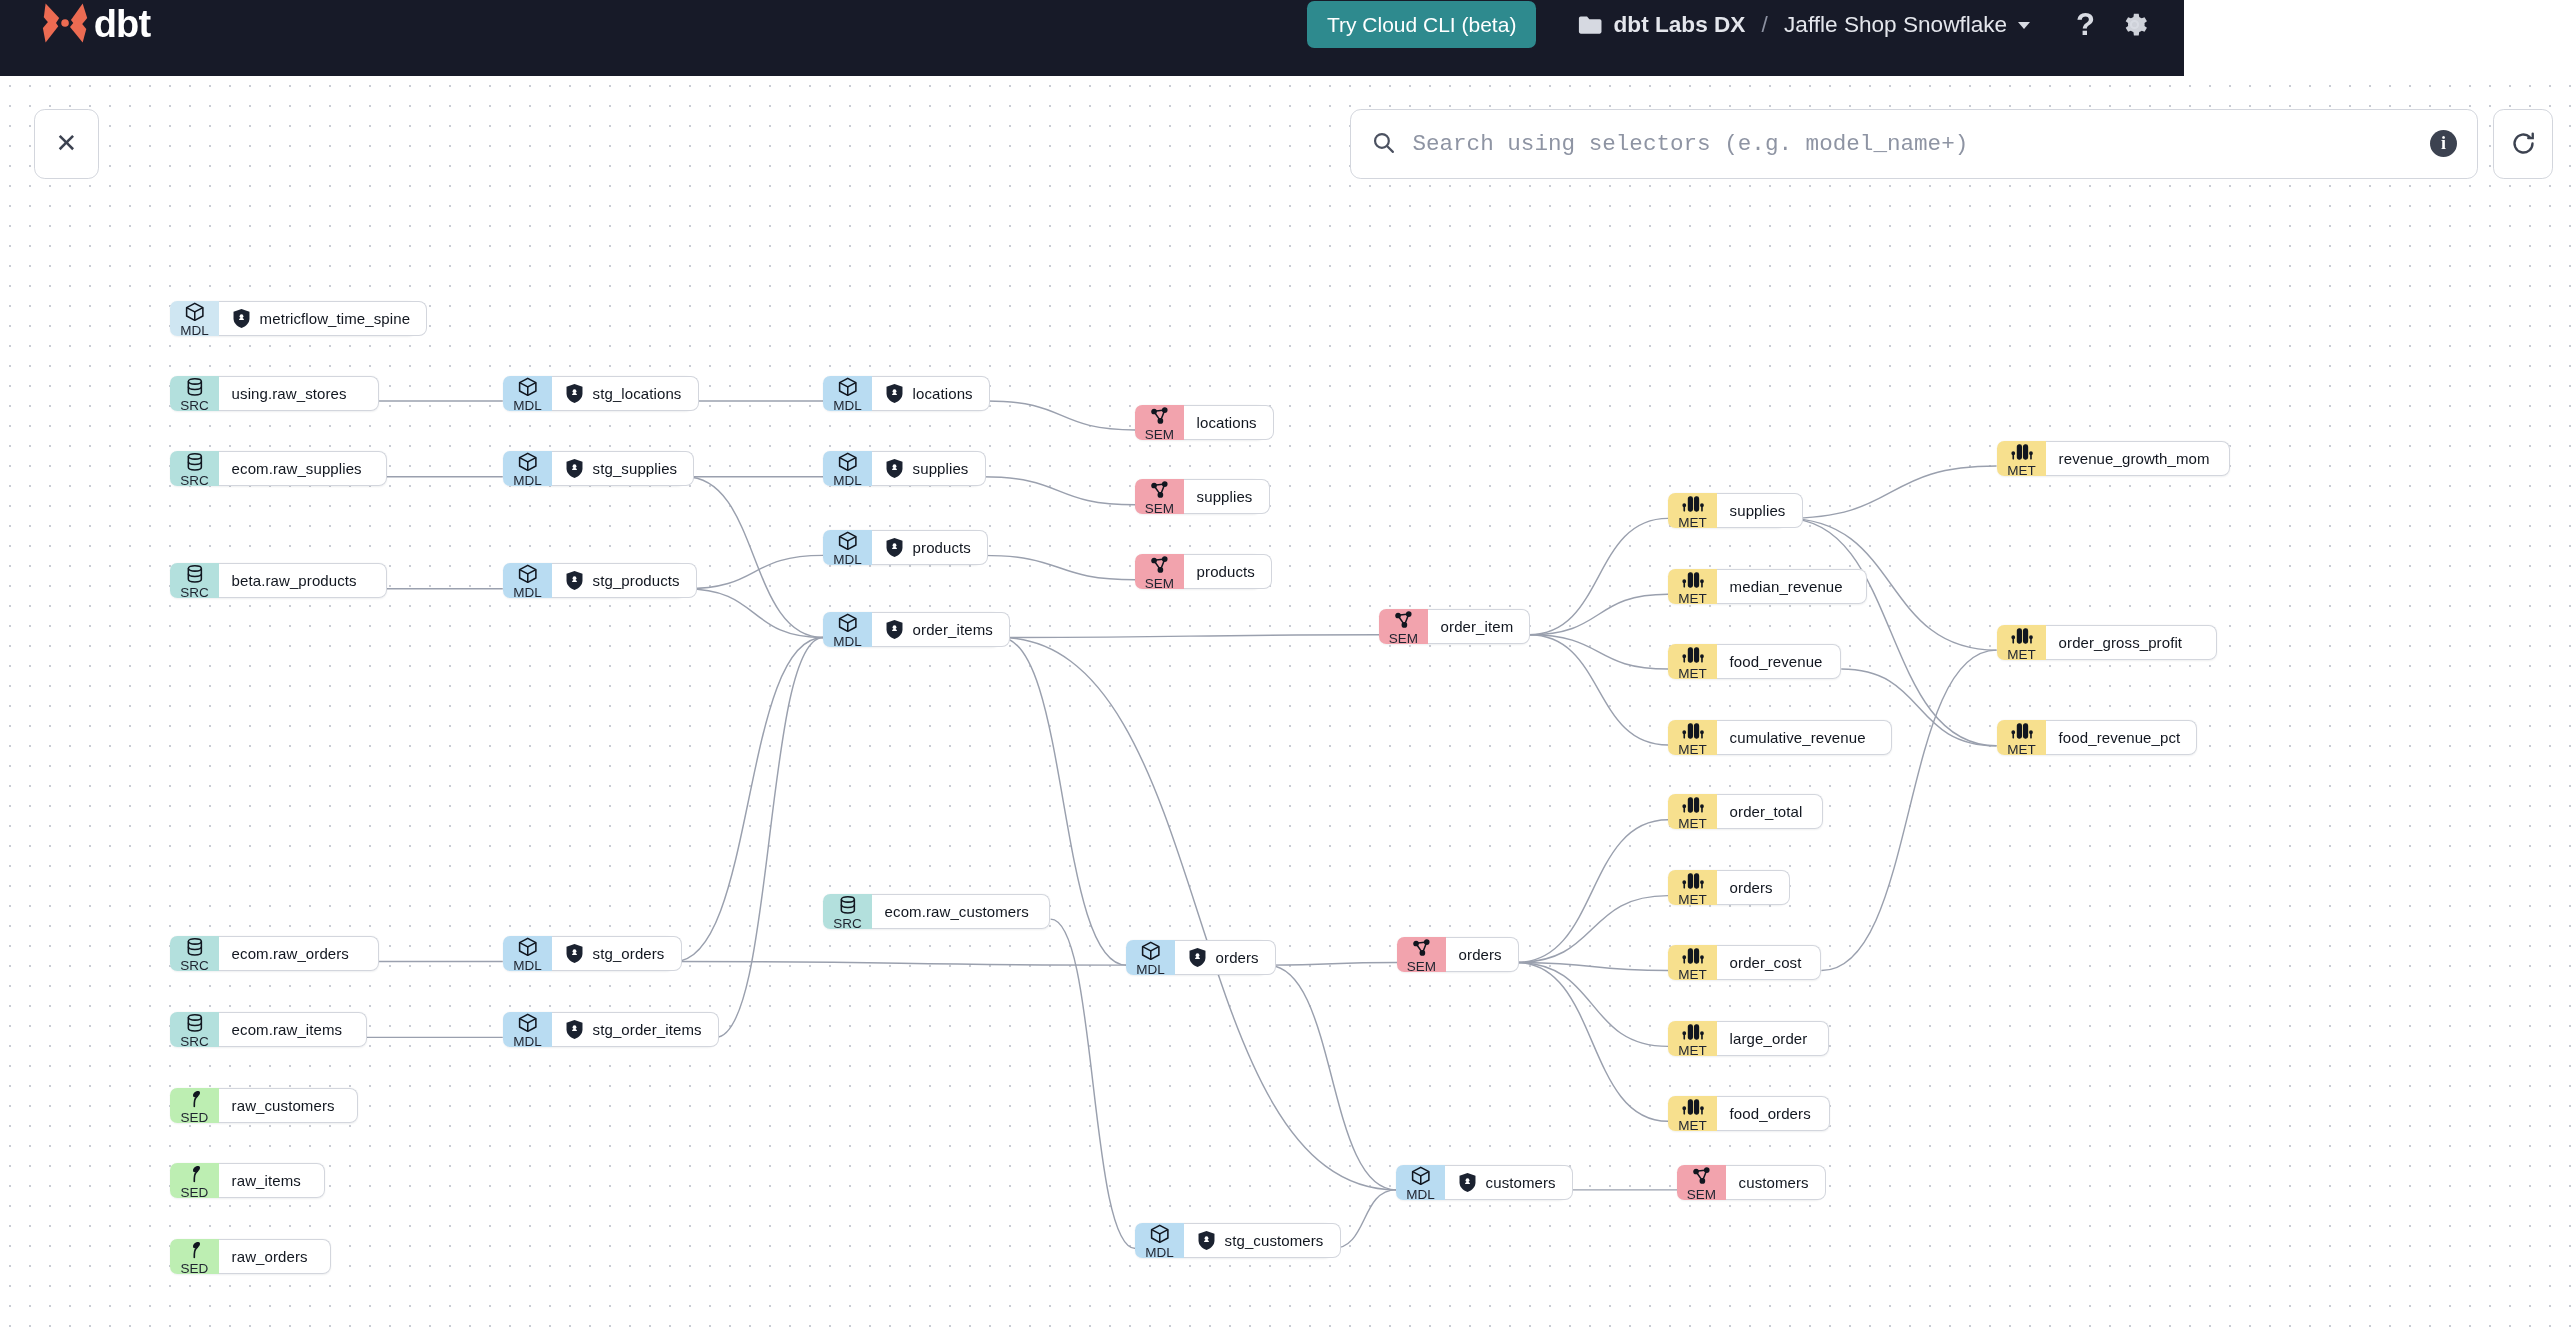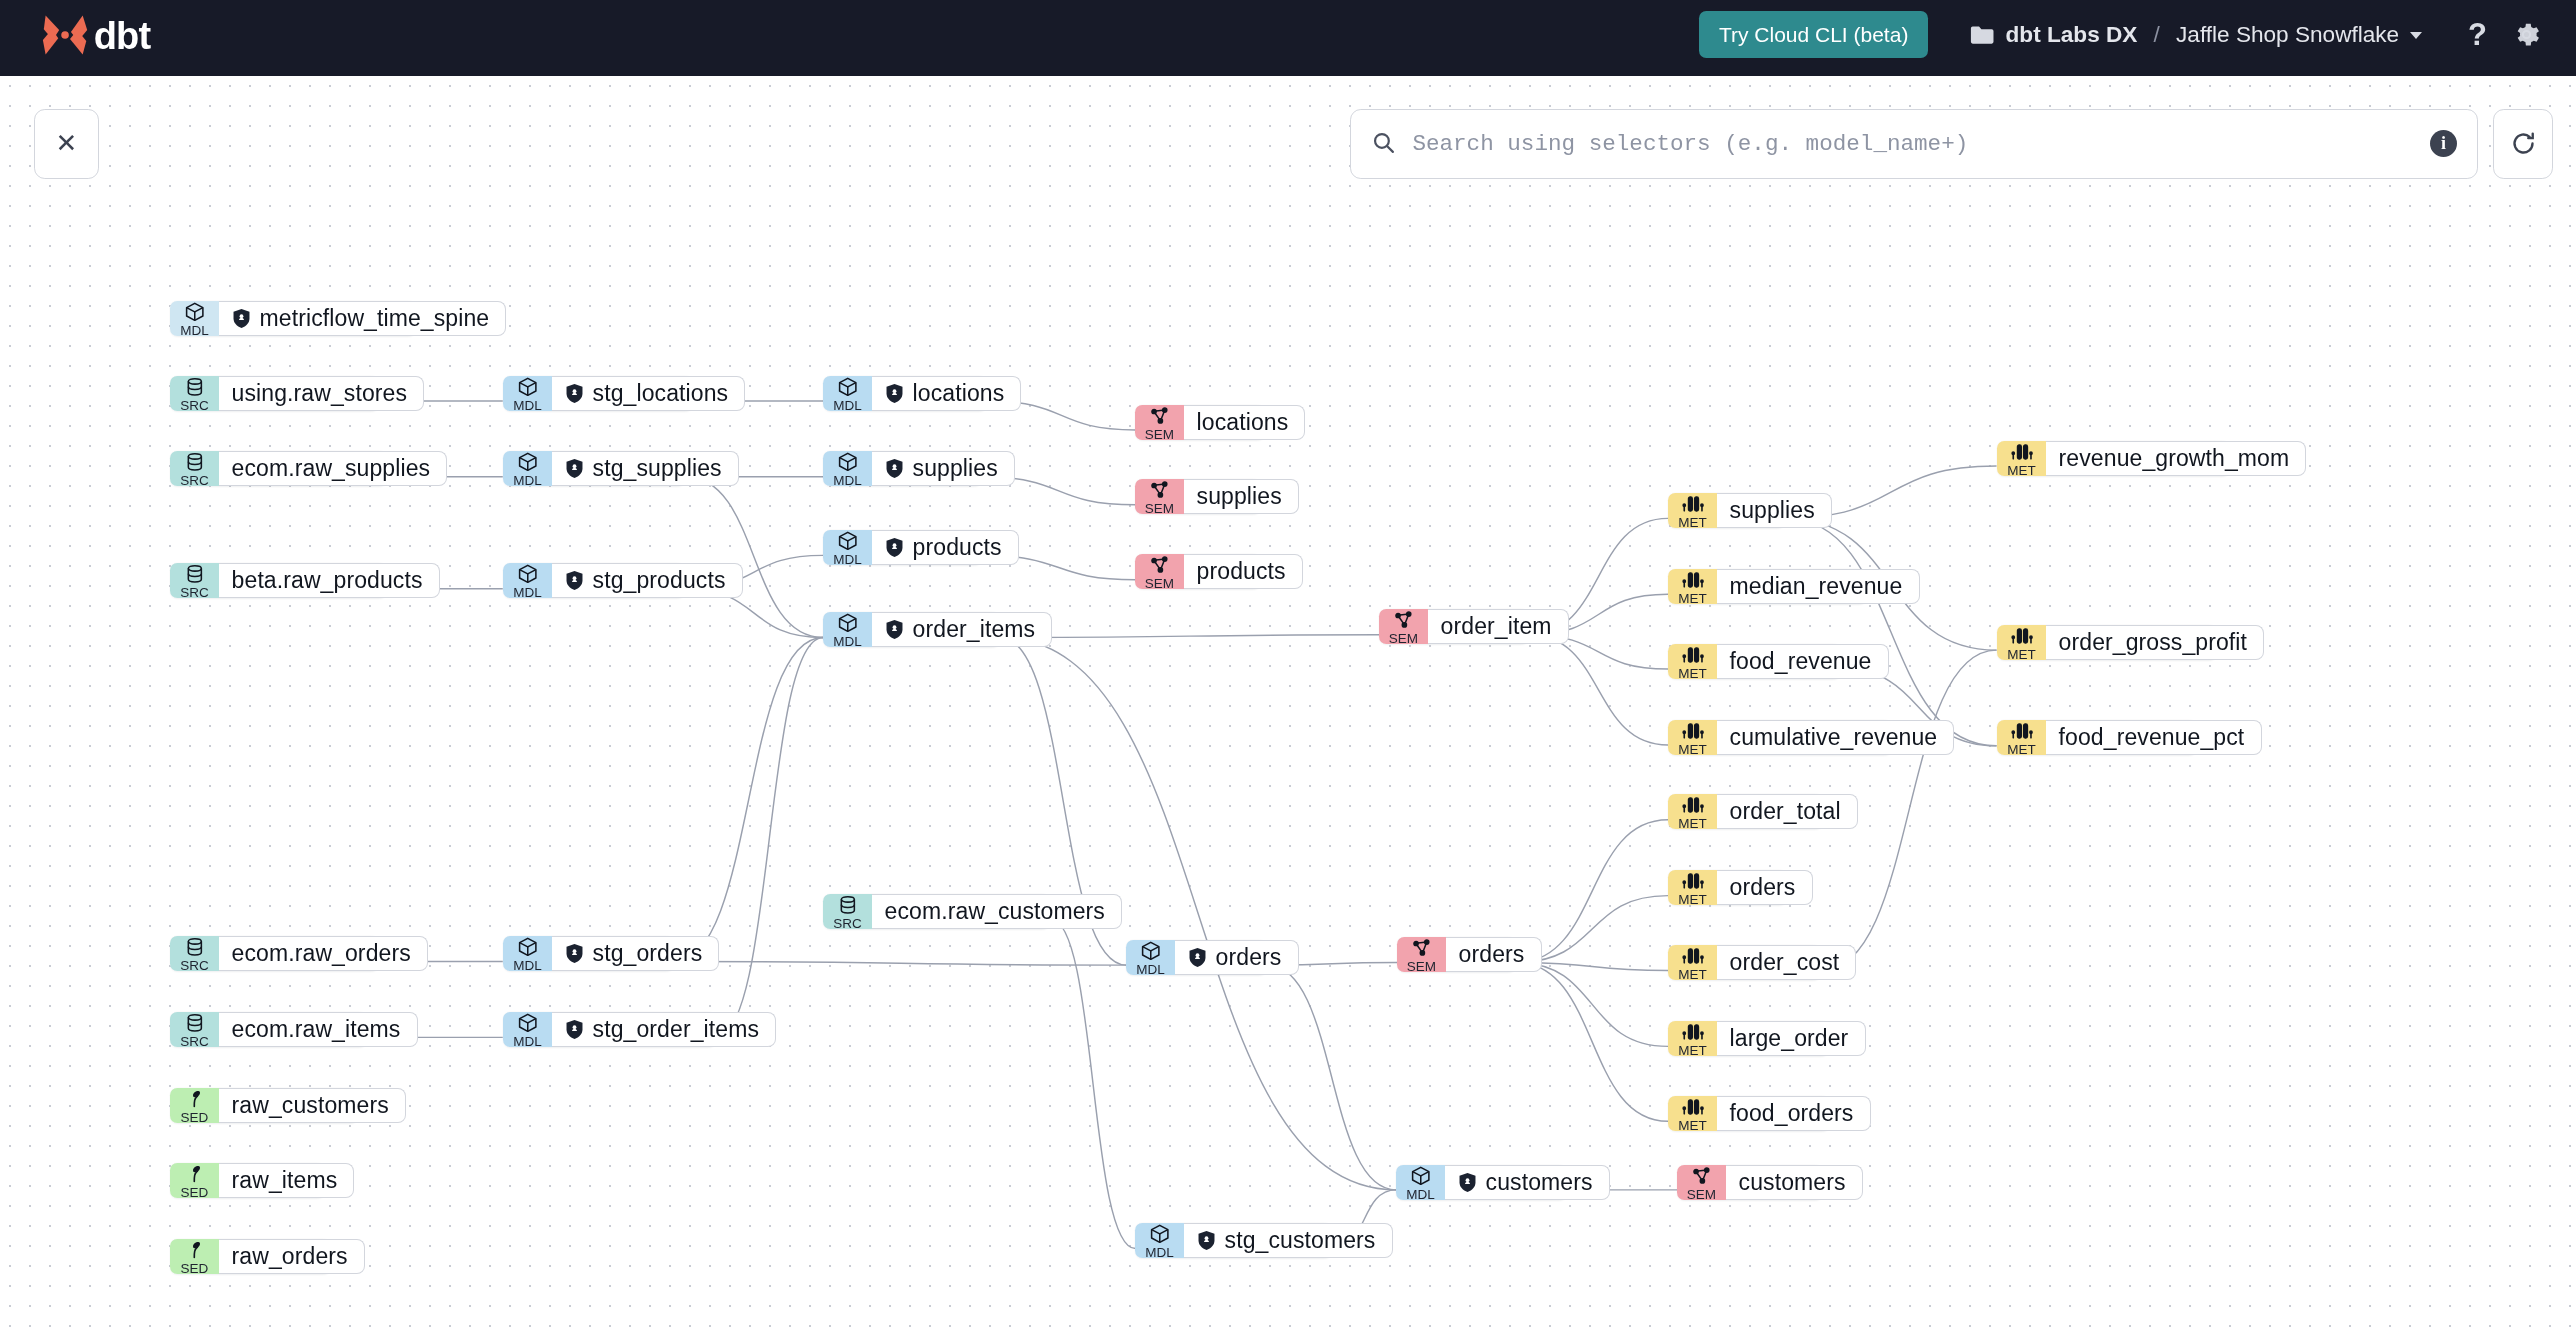--- a/index.html
+++ b/index.html
@@ -8,24 +8,24 @@
     margin: 0; padding: 0;
     width: 2576px; height: 1338px;
     overflow: hidden;
     font-family: "Liberation Sans", sans-serif;
     background: #ffffff;
   }
 
   
   .topbar {
     position: absolute; top: 0; left: 0;
-    width: 2576px; height: 76px;
+    width: 2184px; height: 76px;
     background: #171a28;
-    display: flex; align-items: flex-end;
-    padding: 17px 25px;
+    display: flex; align-items: flex-start;
+    padding: 0 25px;
     z-index: 40;
   }
   .brand { display: flex; align-items: center; gap: 0; margin-left: 16.2px; margin-right: 47px; }
   .logo-mark { width: 49px; height: 47px; }
   .logo-word {
     color: #ffffff; font-size: 38px; font-weight: 700;
     letter-spacing: -0.9px; margin-left: 3.6px; line-height: 1;
   }
   .nav-links { display: flex; align-items: center; gap: 0; }
   .nav-link {
@@ -135,21 +135,21 @@
     flex: 1;
     border: 1.4px solid #d3d6dd;
     border-left: none;
     border-radius: 0 8.1px 8.1px 0;
     background: #fff;
     display: flex; align-items: center;
     gap: 9px;
     padding: 0 16.2px 0 12.6px;
     white-space: nowrap;
   }
-  .node .label { font-size: 23px; color: #11161f; letter-spacing: 0.1px; }
+  .node .label { font-size: 15px; color: #11161f; letter-spacing: 0.1px; }
   .node .shield { flex: 0 0 auto; display: flex; align-items: center; }
 
   
   .t-mdl  .badge { background: #b9dcf2; }
   .t-mdl2 .badge { background: #cfe6f2; }
   .t-src  .badge { background: #b3e0dd; }
   .t-sem  .badge { background: #f2a3ad; }
   .t-met  .badge { background: #f7e08e; }
   .t-sed  .badge { background: #bdeeb2; }
 </style>

